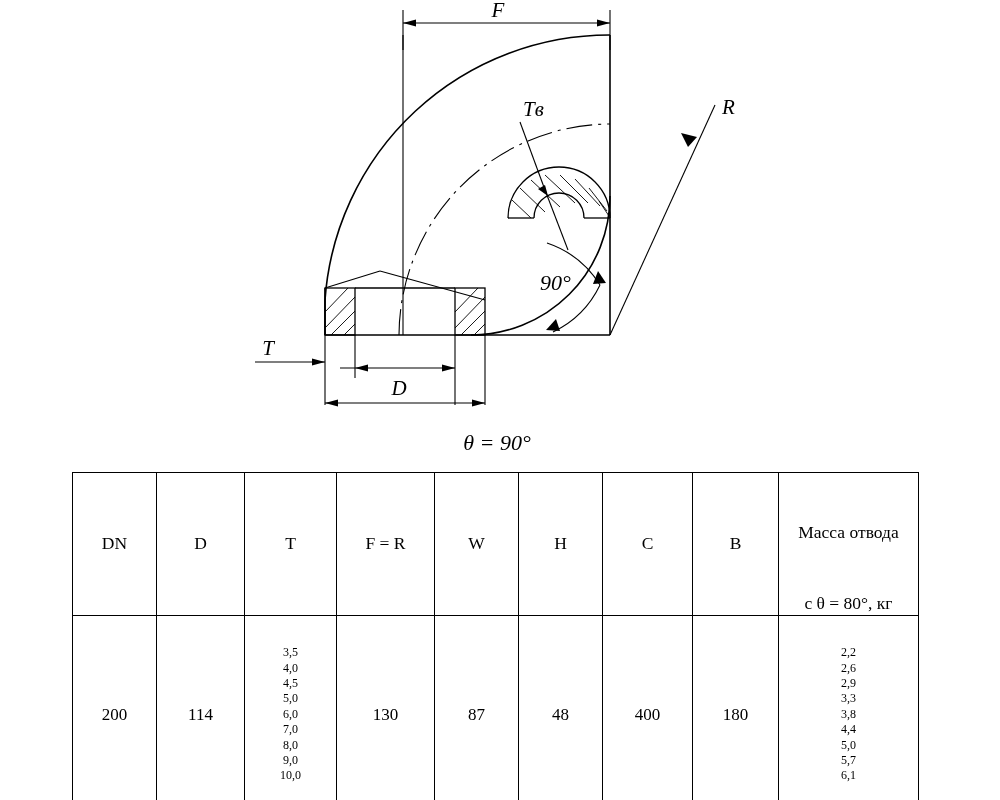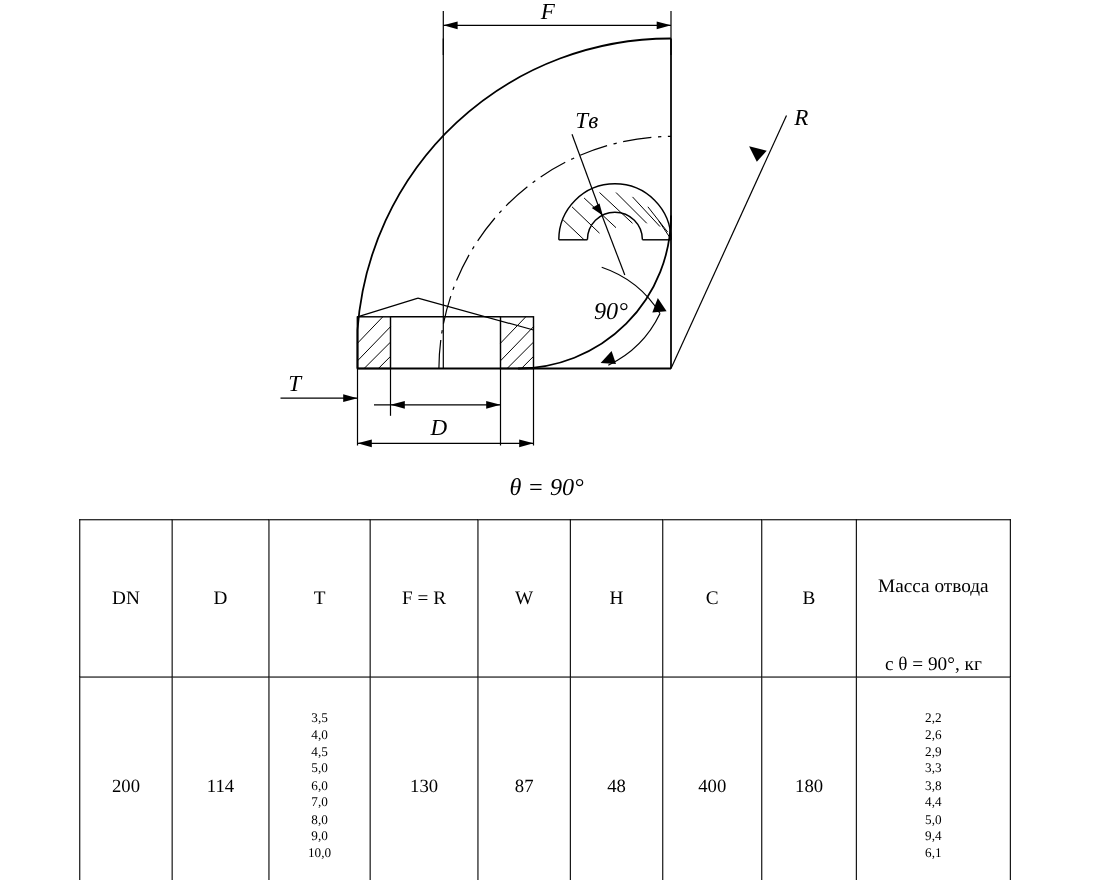--- a/index.html
+++ b/index.html
@@ -214,21 +214,21 @@
         <th>DN</th>
         <th>D</th>
         <th>T</th>
         <th>F = R</th>
         <th>W</th>
         <th>H</th>
         <th>C</th>
         <th>B</th>
         <th>
           <div class="hdr-two-line">Масса отвода</div>
-          <div class="hdr-two-line">с θ = 90°, кг</div>
+          <div class="hdr-two-line">с θ = 80°, кг</div>
         </th>
       </tr>
     </thead>
     <tbody>
       <tr>
         <td>200</td>
         <td>114</td>
         <td>
             <div class="stack">3,5
 4,0
@@ -246,19 +246,19 @@
         <td>400</td>
         <td>180</td>
         <td>
             <div class="stack">2,2
 2,6
 2,9
 3,3
 3,8
 4,4
 5,0
-9,4
+5,7
 6,1</div>
           </td>
       </tr>
     </tbody>
   </table>
 </div>
 
 </body></html>

